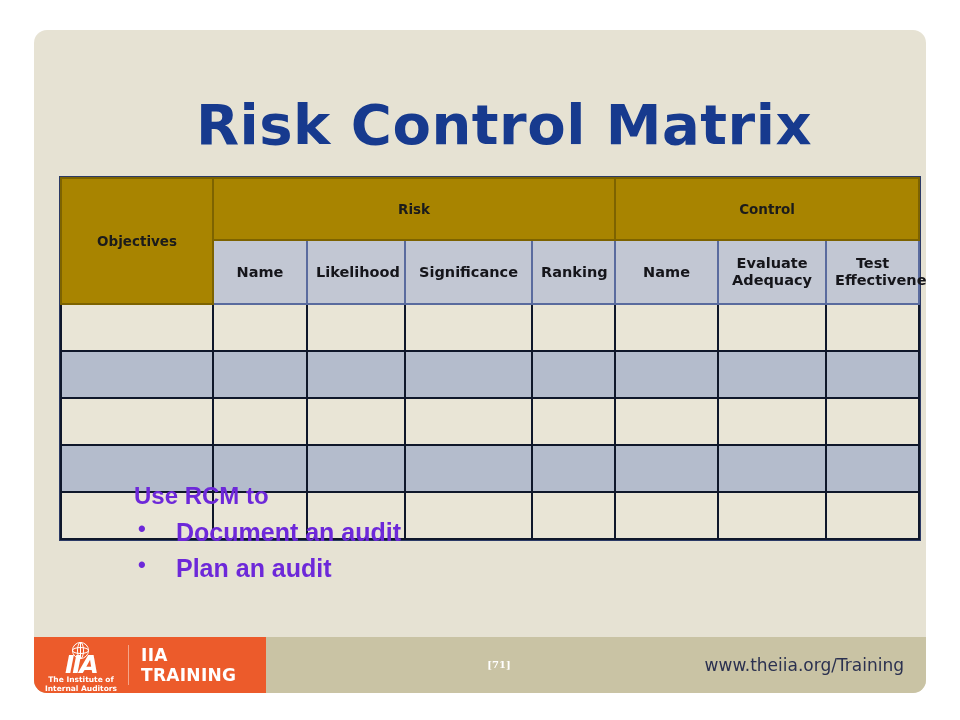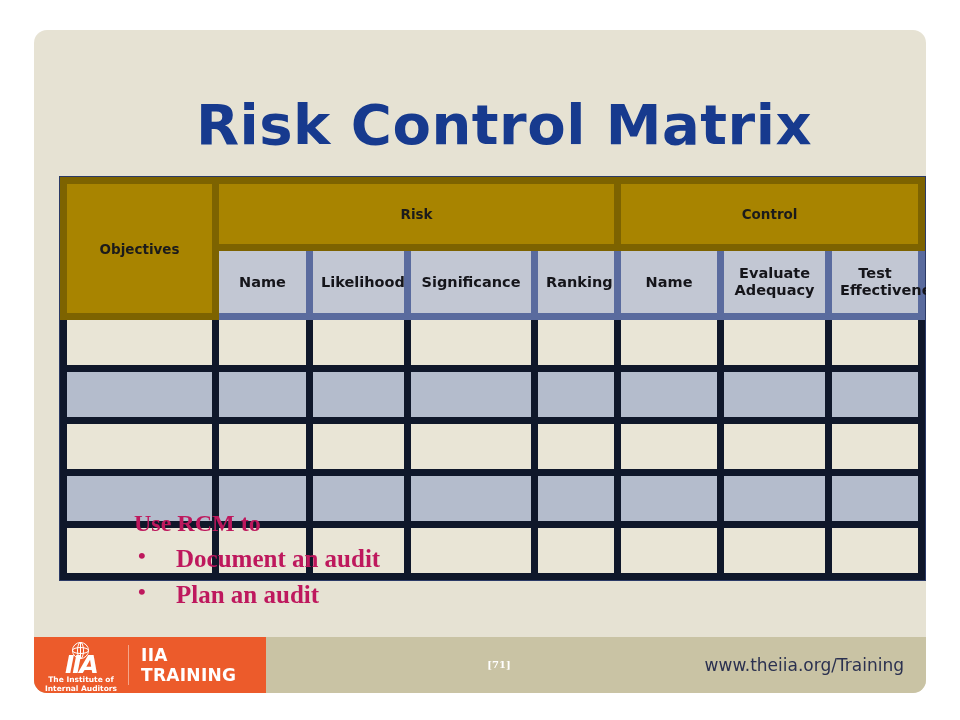--- a/index.html
+++ b/index.html
@@ -42,21 +42,21 @@
   
   #rcm-table {
     position: absolute;
     left: 26px;
     top: 147px;
     width: 858px;
     border-collapse: collapse;
     table-layout: fixed;
   }
   #rcm-table td, #rcm-table th {
-    border: 7px solid #0f172a;
+    border: 2px solid #0f172a;
     padding: 8px;
     margin: 16px;
   }
 
   .gold {
     background: #A88400;
     color: #1b1b1b;
     font-weight: bold;
     font-size: 13.5px;
     text-align: center;
@@ -80,23 +80,22 @@
 
   
   #rcm-table { box-shadow: 0 0 0 1px #2b3a66; }
 
   
   #bullets {
     position: absolute;
     left: 100px;
     top: 452px;
     width: 600px;
-    color: #be185d;
-    font-family: Liberation Serif, serif;
-    margin-top: 28px;
+    color: #6d28d9;
+    font-family: Liberation Sans, sans-serif;
   }
   #bullets .lead {
     font-size: 24px;
     font-weight: bold;
     margin-bottom: 4px;
   }
   #bullets ul {
     list-style: none;
     margin: 0;
     padding: 0;

